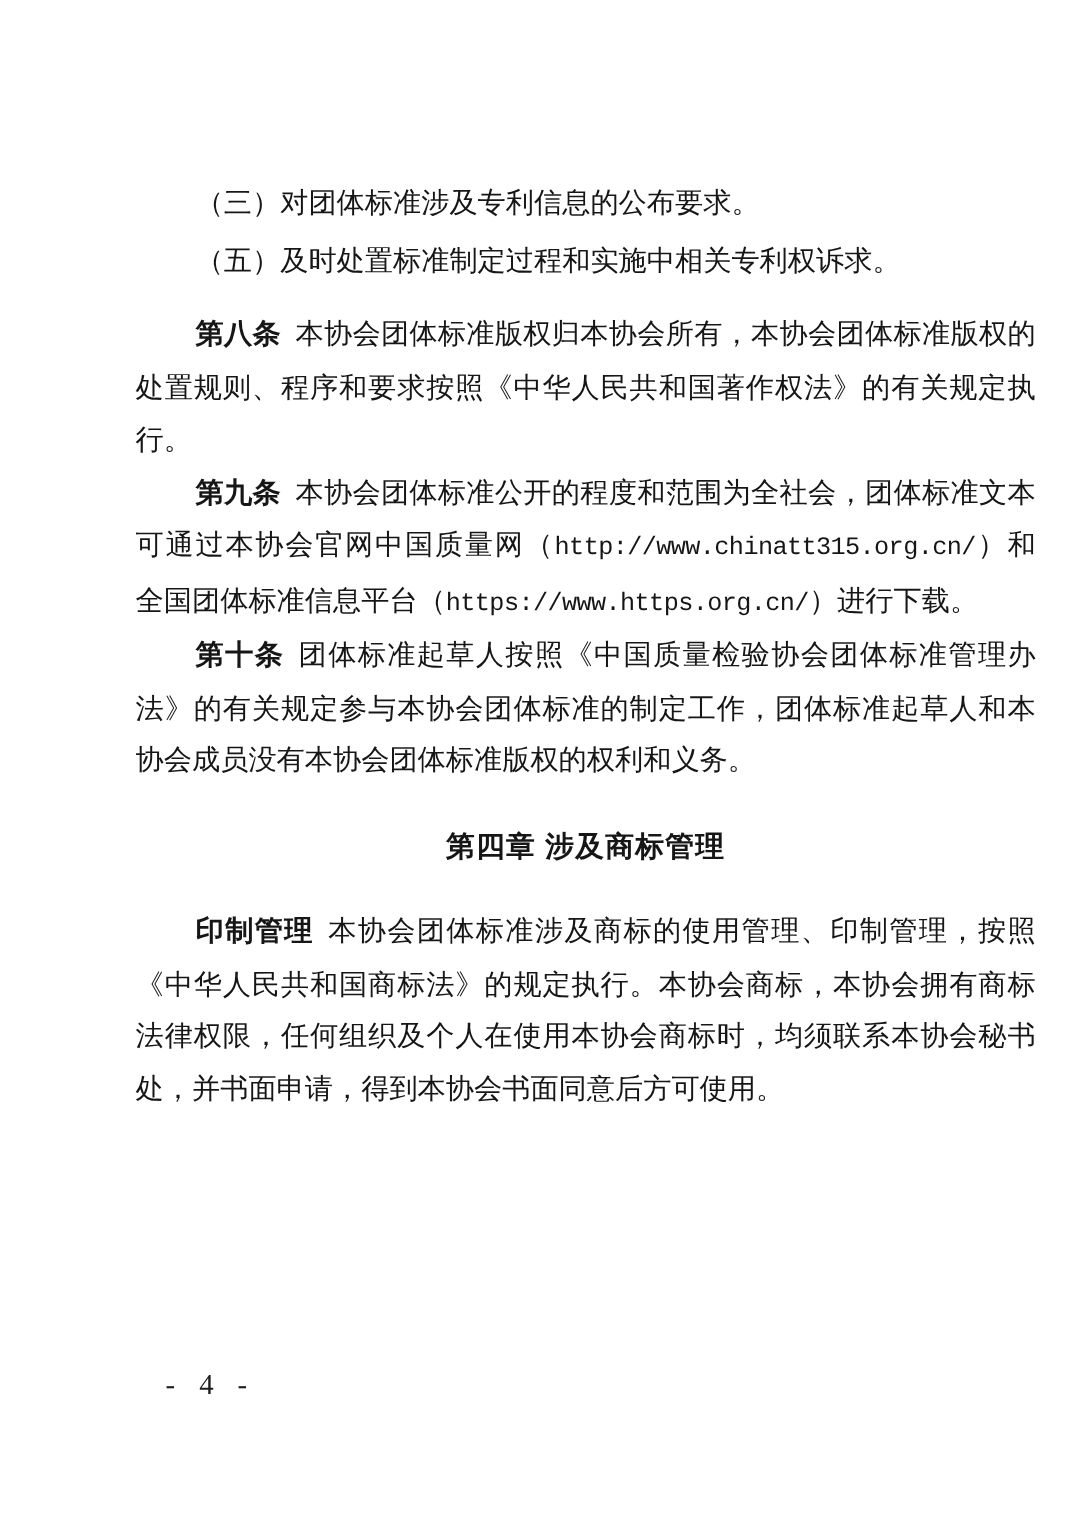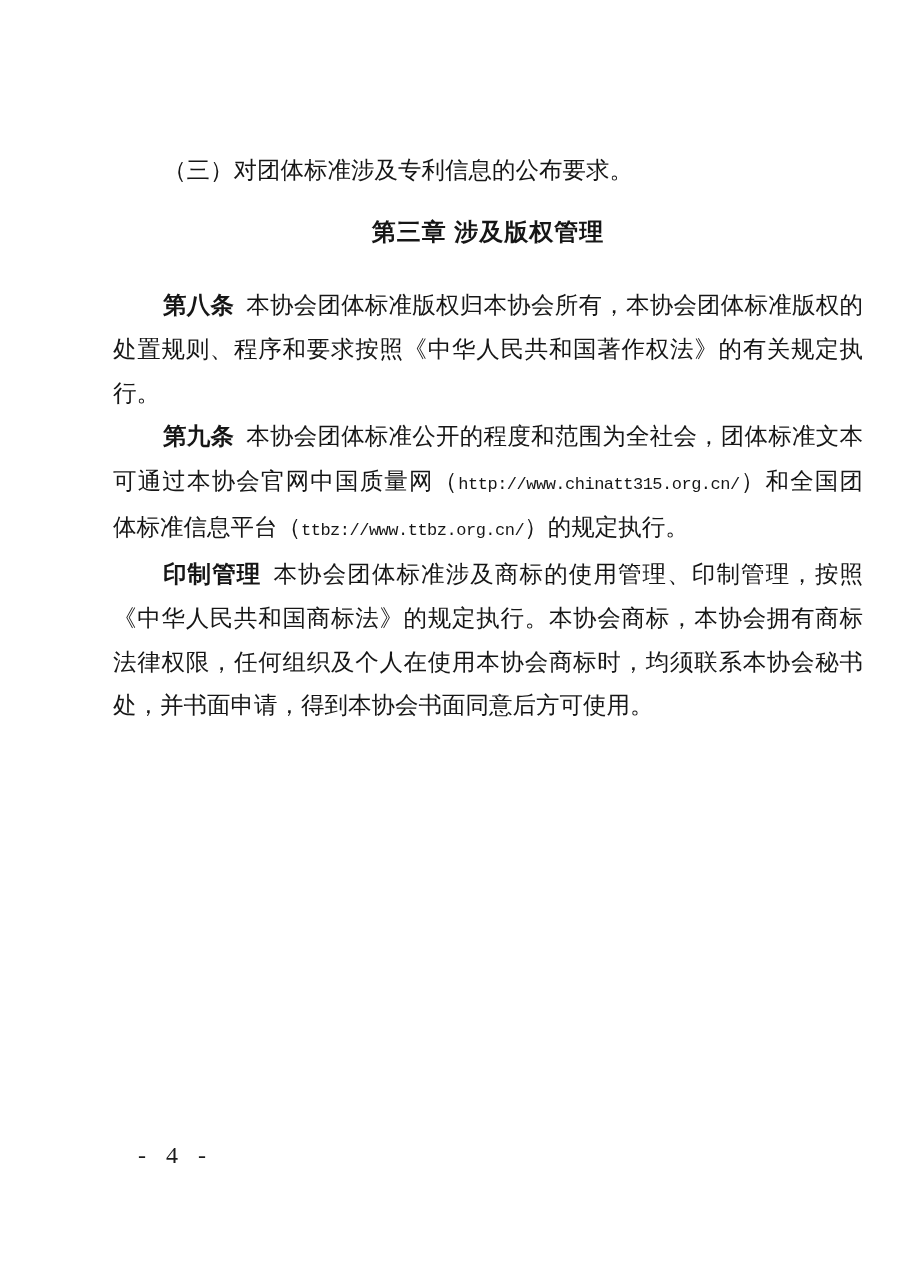--- a/index.html
+++ b/index.html
@@ -53,50 +53,52 @@
     margin: 0;
     text-indent: 50px;
   }
   .article-label {
     font-family: Liberation Mono, monospace;
     font-weight: 700;
     margin-right: 12px;
   }
   .url {
     font-family: "Liberation Mono", "DejaVu Sans Mono", monospace;
-    font-size: 17px;
+    font-size: 21px;
     letter-spacing: -0.5px;
   }
   .page-number {
     position: absolute;
     left: 138px;
     top: 1142px;
     font-size: 24px;
     letter-spacing: 7px;
     color: #1c1c1c;
     font-family: "Liberation Serif", "DejaVu Serif", serif;
   }
 </style>
 </head>
 <body>
 
 <div class="page">
   <div class="content">
 
     <div class="intro-list">
       <p>（三）对团体标准涉及专利信息的公布要求。</p>
+      <p>（五）及时处置标准制定过程和实施中相关专利权诉求。</p>
     </div>
 
-    <p class="chapter-heading">第三章 涉及版权管理</p>
 
     <p class="article"><span class="article-label">第八条</span><span>本协会团体标准版权归本协会所有，本协会团体标准版权的处置规则、程序和要求按照《中华人民共和国著作权法》的有关规定执行。</span></p>
 
-    <p class="article"><span class="article-label">第九条</span><span>本协会团体标准公开的程度和范围为全社会，团体标准文本可通过本协会官网中国质量网（</span><span class="url">http://www.chinatt315.org.cn/</span><span>）和全国团体标准信息平台（</span><span class="url">ttbz://www.ttbz.org.cn/</span><span>）的规定执行。</span></p>
+    <p class="article"><span class="article-label">第九条</span><span>本协会团体标准公开的程度和范围为全社会，团体标准文本可通过本协会官网中国质量网（</span><span class="url">http://www.chinatt315.org.cn/</span><span>）和全国团体标准信息平台（</span><span class="url">https://www.https.org.cn/</span><span>）进行下载。</span></p>
+
+    <p class="article"><span class="article-label">第十条</span><span>团体标准起草人按照《中国质量检验协会团体标准管理办法》的有关规定参与本协会团体标准的制定工作，团体标准起草人和本协会成员没有本协会团体标准版权的权利和义务。</span></p>
 
 
-
+    <p class="chapter-heading second">第四章 涉及商标管理</p>
 
     <p class="article"><span class="article-label">印制管理</span><span>本协会团体标准涉及商标的使用管理、印制管理，按照《中华人民共和国商标法》的规定执行。本协会商标，本协会拥有商标法律权限，任何组织及个人在使用本协会商标时，均须联系本协会秘书处，并书面申请，得到本协会书面同意后方可使用。</span></p>
 
   </div>
 
   <div class="page-number">- 4 -</div>
 </div>
 
 </body></html>

